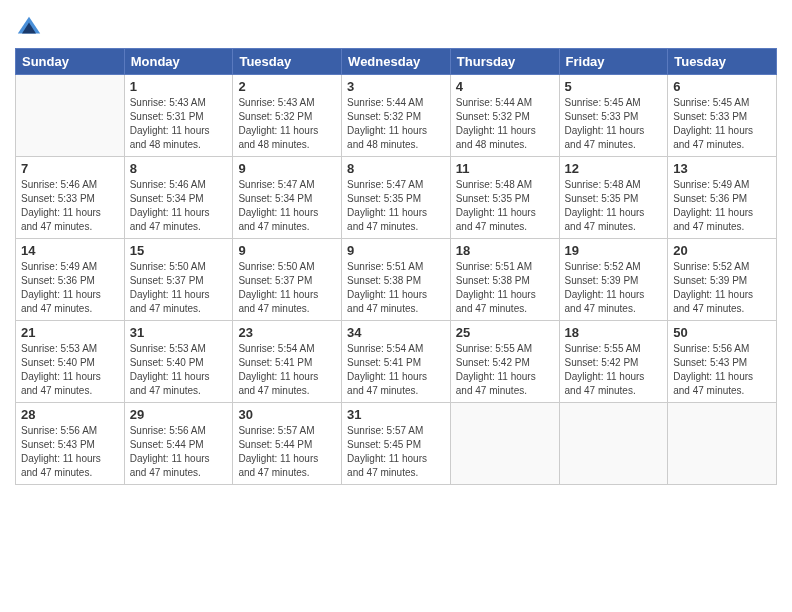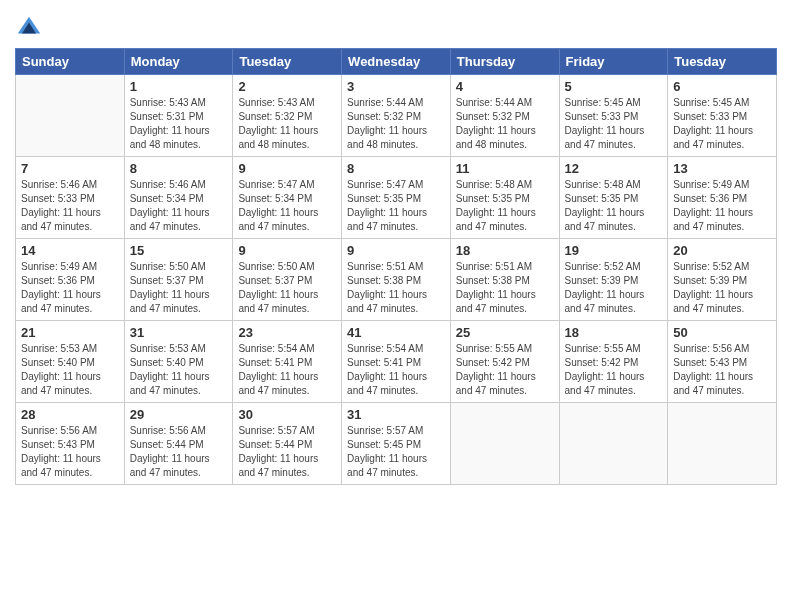--- a/index.html
+++ b/index.html
@@ -289,21 +289,21 @@
 and 47 minutes.</div>
           </td>
           <td>
             <span class="day-num">23</span>
             <div class="day-info" style="white-space: pre-line;">Sunrise: 5:54 AM
 Sunset: 5:41 PM
 Daylight: 11 hours
 and 47 minutes.</div>
           </td>
           <td>
-            <span class="day-num">41</span>
+            <span class="day-num">34</span>
             <div class="day-info" style="white-space: pre-line;">Sunrise: 5:54 AM
 Sunset: 5:41 PM
 Daylight: 11 hours
 and 47 minutes.</div>
           </td>
           <td>
             <span class="day-num">25</span>
             <div class="day-info" style="white-space: pre-line;">Sunrise: 5:55 AM
 Sunset: 5:42 PM
 Daylight: 11 hours

